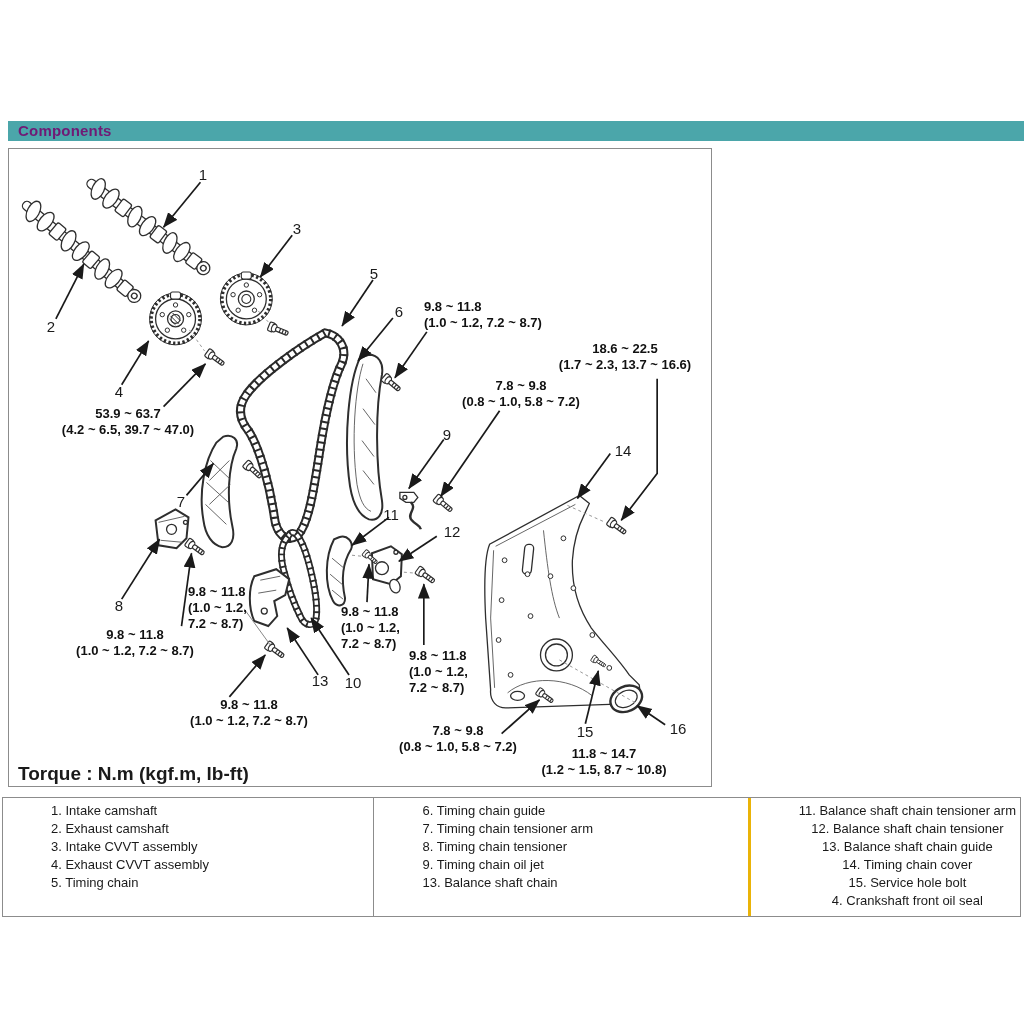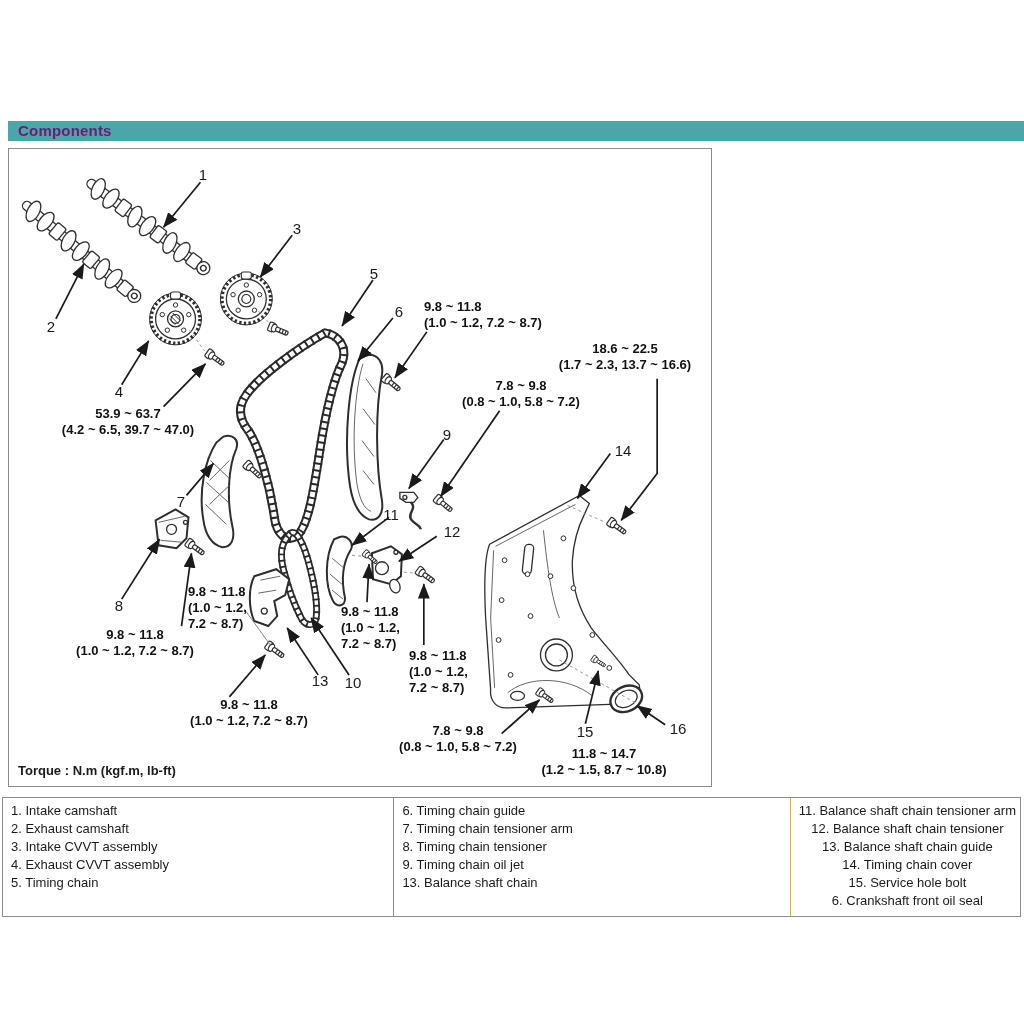--- a/index.html
+++ b/index.html
@@ -10,28 +10,28 @@
   .header-title{color:#701a75;font-weight:bold;font-size:15px;line-height:20px;padding-left:10px;letter-spacing:.2px;}
 
   .diagram-box{position:absolute;left:8px;top:148px;width:702px;height:637px;border:1px solid #8c8c8c;background:#fff;}
   .diagram-box svg{position:absolute;left:0;top:0;}
 
   .label-layer{position:absolute;inset:0;pointer-events:none;}
   .callout{position:absolute;transform:translate(-50%,-50%);font-size:15px;color:#1a1a1a;}
   .torque{position:absolute;font-weight:bold;font-size:13px;line-height:16px;white-space:nowrap;color:#111;}
   .torque.center{transform:translateX(-50%);text-align:center;}
   .torque.left{text-align:left;}
-  .torque-note{position:absolute;left:18px;top:763px;font-weight:bold;font-size:13px;}
+  .torque-note{position:absolute;left:18px;top:763px;font-weight:bold;font-size:19px;}
 
   .legend{position:absolute;left:2px;top:797px;width:1019px;border:1px solid #8c8c8c;display:flex;box-sizing:border-box;background:#fff;}
   .legend-col{box-sizing:border-box;padding:4px 4px 6px 8px;font-size:13px;line-height:18px;}
   .legend-col.c1{width:394px;border-right:1px solid #8c8c8c;}
-  .legend-col.c2{width:399px;border-right:1px solid #eab308;}
+  .legend-col.c2{width:399px;border-right:3px solid #eab308;}
   .legend-col.c3{flex:1;text-align:center;}
-  .legend-item{white-space:nowrap;}
+  .legend-item{white-space:nowrap;margin-left:40px;}
 
   
   .part{fill:#fff;stroke:#2e2e2e;stroke-width:1.3;}
   .thick{stroke-width:2;}
   .thin{fill:none;stroke:#555;stroke-width:.9;}
   .arrow{stroke:#1a1a1a;stroke-width:1.7;fill:none;}
   .leader{stroke:#999;stroke-width:1;stroke-dasharray:3 3;fill:none;}
   .chain1{fill:none;stroke:#2a2a2a;stroke-width:9;}
   .chain2{fill:none;stroke:#fff;stroke-width:5;}
   .chain3{fill:none;stroke:#2a2a2a;stroke-width:9;stroke-dasharray:2 5;}
@@ -327,17 +327,17 @@
         <div class="legend-item">8. Timing chain tensioner</div>
         <div class="legend-item">9. Timing chain oil jet</div>
         <div class="legend-item">13. Balance shaft chain</div>
       </div>
     <div class="legend-col c3">
         <div class="legend-item">11. Balance shaft chain tensioner arm</div>
         <div class="legend-item">12. Balance shaft chain tensioner</div>
         <div class="legend-item">13. Balance shaft chain guide</div>
         <div class="legend-item">14. Timing chain cover</div>
         <div class="legend-item">15. Service hole bolt</div>
-        <div class="legend-item">6. Crankshaft front oil seal</div>
+        <div class="legend-item">4. Crankshaft front oil seal</div>
       </div>
   </div>
 
 </div>
 
 </body></html>

